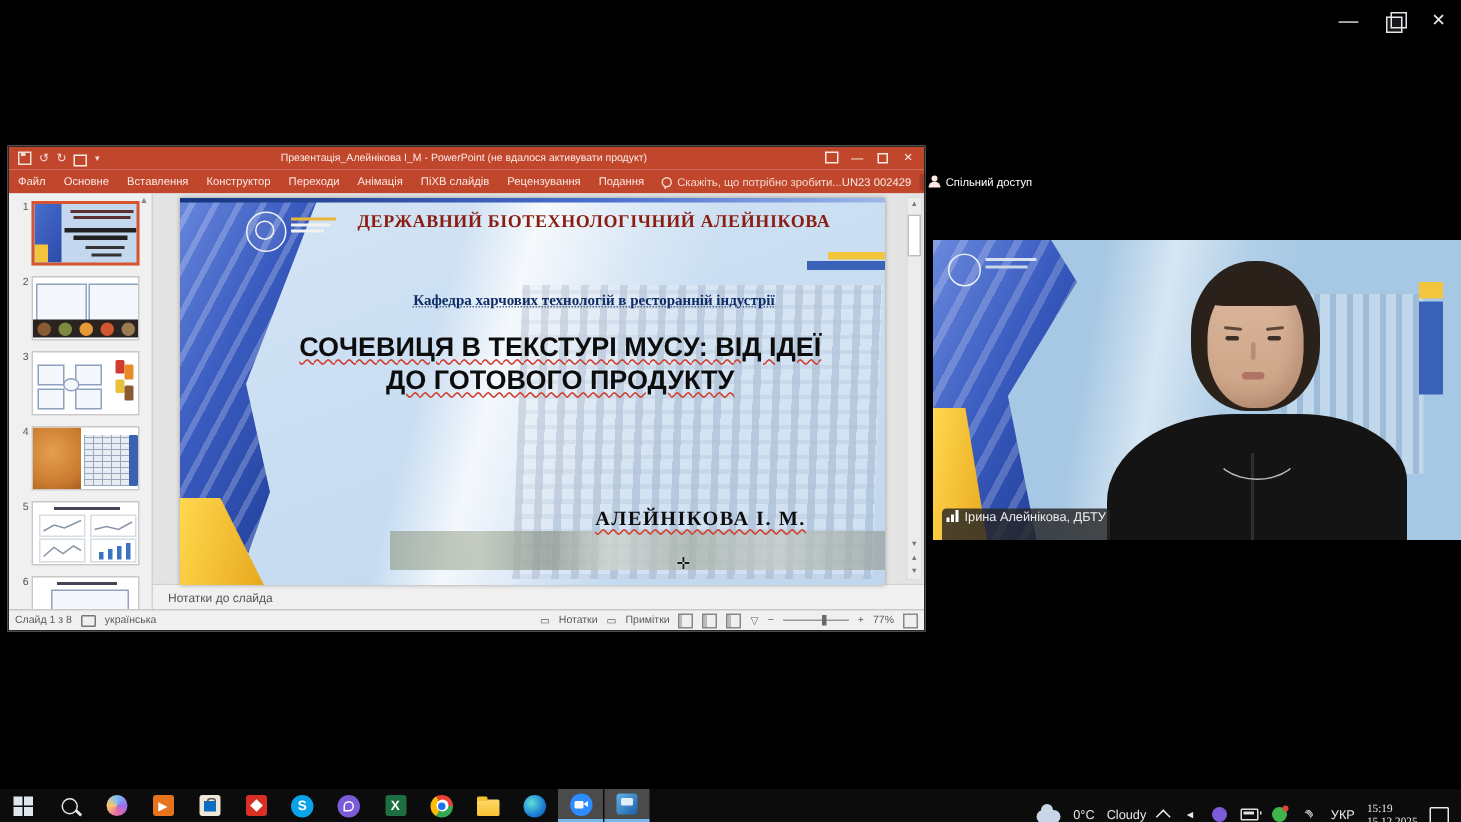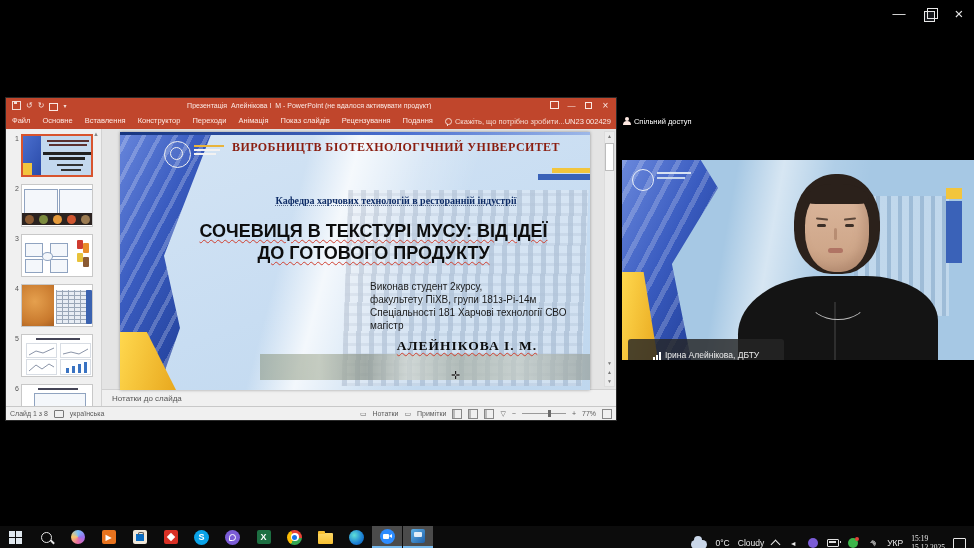--- a/index.html
+++ b/index.html
@@ -159,22 +159,22 @@
   .p-hairline{position:absolute;left:183px;top:24px;width:64px;height:20px;background:#2b211b;border-radius:50% 50% 20% 20%/100% 100% 20% 20%;}
   .p-brow{position:absolute;width:12px;height:2px;background:#5c473a;border-radius:2px;}
   .p-eye{position:absolute;width:9px;height:3px;background:#3c2f27;border-radius:2px;}
   .p-nose{position:absolute;width:3px;height:12px;background:rgba(150,105,80,.45);border-radius:2px;}
   .p-lips{position:absolute;width:15px;height:5px;background:#b07464;border-radius:3px;}
   .p-torso{position:absolute;left:116px;top:116px;width:200px;height:86px;background:#141414;
     border-radius:42% 36% 0 0/68% 52% 0 0;}
   .p-zip{position:absolute;left:212px;top:142px;width:2px;height:58px;background:#2e2e2e;}
   .p-necklace{position:absolute;left:186px;top:118px;width:58px;height:40px;border:1px solid rgba(230,230,230,.8);
     border-color:transparent transparent rgba(230,230,230,.8) transparent;border-radius:50%;}
-  .v-label{position:absolute;left:6px;top:179px;height:32px;display:flex;align-items:center;gap:4px;
-    background:rgba(38,38,38,.82);border-radius:3px;padding:0 25px;color:#ececec;font-size:8.5px;}
+  .v-label{position:absolute;left:6px;top:179px;height:32px;display:flex;gap:4px;
+    background:rgba(38,38,38,.82);border-radius:3px;padding:0 3px;color:#ececec;font-size:8.5px;}
   .aud{display:flex;align-items:flex-end;gap:1px;height:9px;}
   .aud i{display:block;width:2px;background:#fff;}
   .aud i:nth-child(1){height:3px;} .aud i:nth-child(2){height:5px;} .aud i:nth-child(3){height:8px;}
 
   
   #taskbar{position:absolute;left:0;bottom:0;width:974px;height:22px;background:#0c0c0c;display:flex;align-items:center;}
   .tb-left{display:flex;align-items:center;height:100%;}
   .tb-item{width:31px;height:100%;display:flex;align-items:center;justify-content:center;}
   .tb-item.active{background:#4b4b4b;border-bottom:2px solid #76b9ed;box-sizing:border-box;width:30px;margin-right:1px;}
   .win-logo{display:grid;grid-template-columns:6px 6px;grid-template-rows:6px 6px;gap:1px;}
@@ -249,21 +249,21 @@
       </div>
     </div>
 
     <div class="ppt-menubar">
       <span class="ppt-tab">Файл</span>
       <span class="ppt-tab">Основне</span>
       <span class="ppt-tab">Вставлення</span>
       <span class="ppt-tab">Конструктор</span>
       <span class="ppt-tab">Переходи</span>
       <span class="ppt-tab">Анімація</span>
-      <span class="ppt-tab">Показ слайдів</span>
+      <span class="ppt-tab">ПіХВ слайдів</span>
       <span class="ppt-tab">Рецензування</span>
       <span class="ppt-tab">Подання</span>
       <span class="ppt-search">
         <span class="bulb"></span>
         <span>Скажіть, що потрібно зробити...</span>
       </span>
       <span class="spacer"></span>
       <span class="ppt-account">UN23 002429</span>
       <span class="ppt-share">
         <span class="person-ico"></span>
@@ -381,37 +381,31 @@
 
             <span class="emblem">
               <span class="emb-circle"></span>
               <span class="emb-text">
                   <i style="width:30px;"></i>
                   <i></i>
                   <i></i>
                 </span>
             </span>
 
-            <div class="uni-line1">ВИРОБНИЦТВ БІОТЕХНОЛОГІЧНИЙ  УНІВЕРСИТЕТ</div>
+            <div class="uni-line1">ДЕРЖАВНИЙ БІОТЕХНОЛОГІЧНИЙ  АЛЕЙНІКОВА</div>
             <div class="dept-line">Кафедра харчових технологій в ресторанній індустрії</div>
 
             <span class="flagchip-y"></span>
             <span class="flagchip-b"></span>
 
             <div class="slide-title">
               <div>СОЧЕВИЦЯ В ТЕКСТУРІ МУСУ: ВІД ІДЕЇ</div>
               <div>ДО ГОТОВОГО ПРОДУКТУ</div>
             </div>
 
-            <div class="author-block">
-              <div>Виконав студент 2курсу,</div>
-              <div>факультету ПіХВ, групи 181з-Рі-14м</div>
-              <div>Спеціальності 181 Харчові технології СВО</div>
-              <div>магістр</div>
-            </div>
 
             <div class="author-name">АЛЕЙНІКОВА  І. М.</div>
 
             <span class="cursor">✛</span>
           </div>
 
           <div class="vscroll">
             <div class="vs-btn">▲</div>
             <div class="vs-thumb"></div>
             <div class="vs-fill"></div>

